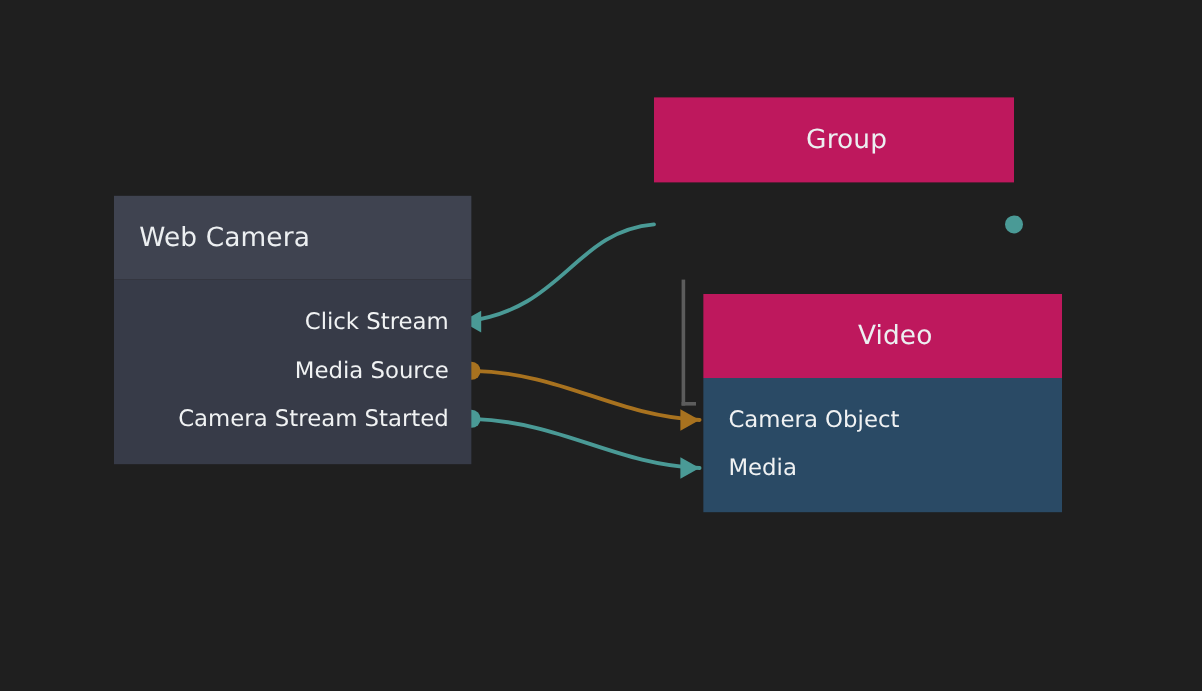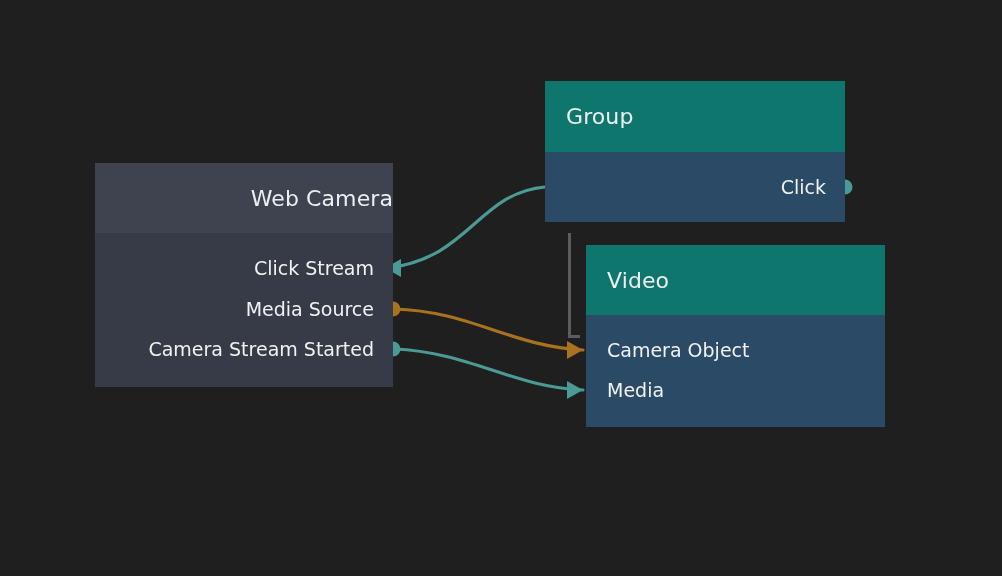--- a/index.html
+++ b/index.html
@@ -61,21 +61,21 @@
     justify-content: flex-end;
   }
   .port-row.in {
     left: 21px;
     justify-content: flex-start;
   }
   
   .node-dark .node-header { background: #3f4350; }
   .node-dark .node-body   { background: #373b48; }
   
-  .node-blue .node-header { background: #0f766e; }
+  .node-blue .node-header { background: #be185d; justify-content: center; }
   .node-blue .node-body   { background: #2a4a65; }
   .bracket {
     position: absolute;
     border-left: 3px solid #5c5c5c;
     border-bottom: 3px solid #5c5c5c;
     box-sizing: border-box;
   }
 </style>
 </head>
 <body>
@@ -92,43 +92,38 @@
       <circle cx="845" cy="187" r="7.5" fill="#4a9a96"></circle>
       <path d="M 583 350 L 567 341 L 567 359 Z" fill="#a8721f"></path>
       <path d="M 583 390 L 567 381 L 567 399 Z" fill="#4a9a96"></path>
     </svg>
 
   <div id="bracket-holder">
       <div class="bracket" style="left: 568px; top: 233px; width: 12px; height: 105px; border-left-color: rgb(92, 92, 92); border-bottom-color: rgb(92, 92, 92);"></div>
     </div>
   <div id="nodes-holder">
       <div class="node node-dark" style="left: 95px; top: 163px; width: 298px; height: 224px;">
-        <div class="node-header" style="height: 70px; justify-content: flex-end;">
+        <div class="node-header" style="height: 70px;">
           <span class="node-title">Web Camera</span>
         </div>
         <div class="node-body" style="height: 154px;">
           <div class="port-row out" style="top: 35px;">
             <span>Click Stream</span>
           </div>
           <div class="port-row out" style="top: 76px;">
             <span>Media Source</span>
           </div>
           <div class="port-row out" style="top: 116px;">
             <span>Camera Stream Started</span>
           </div>
         </div>
       </div>
       <div class="node node-blue" style="left: 545px; top: 81px; width: 300px; height: 141px;">
         <div class="node-header" style="height: 71px;">
           <span class="node-title">Group</span>
-        </div>
-        <div class="node-body" style="height: 70px;">
-          <div class="port-row out" style="top: 35px;">
-            <span>Click</span>
-          </div>
         </div>
       </div>
       <div class="node node-blue" style="left: 586px; top: 245px; width: 299px; height: 182px;">
         <div class="node-header" style="height: 70px;">
           <span class="node-title">Video</span>
         </div>
         <div class="node-body" style="height: 112px;">
           <div class="port-row in" style="top: 35px;">
             <span>Camera Object</span>
           </div>

